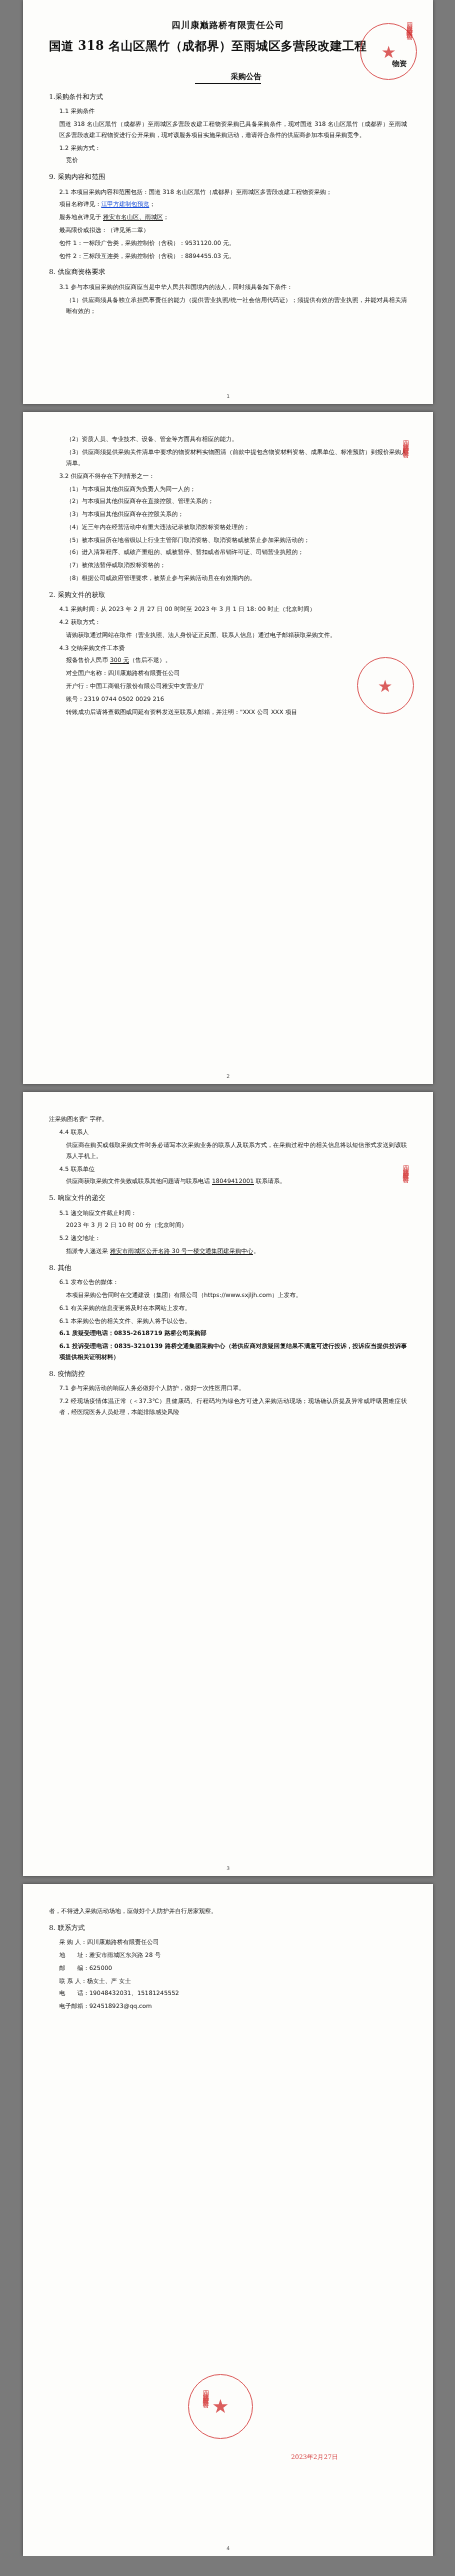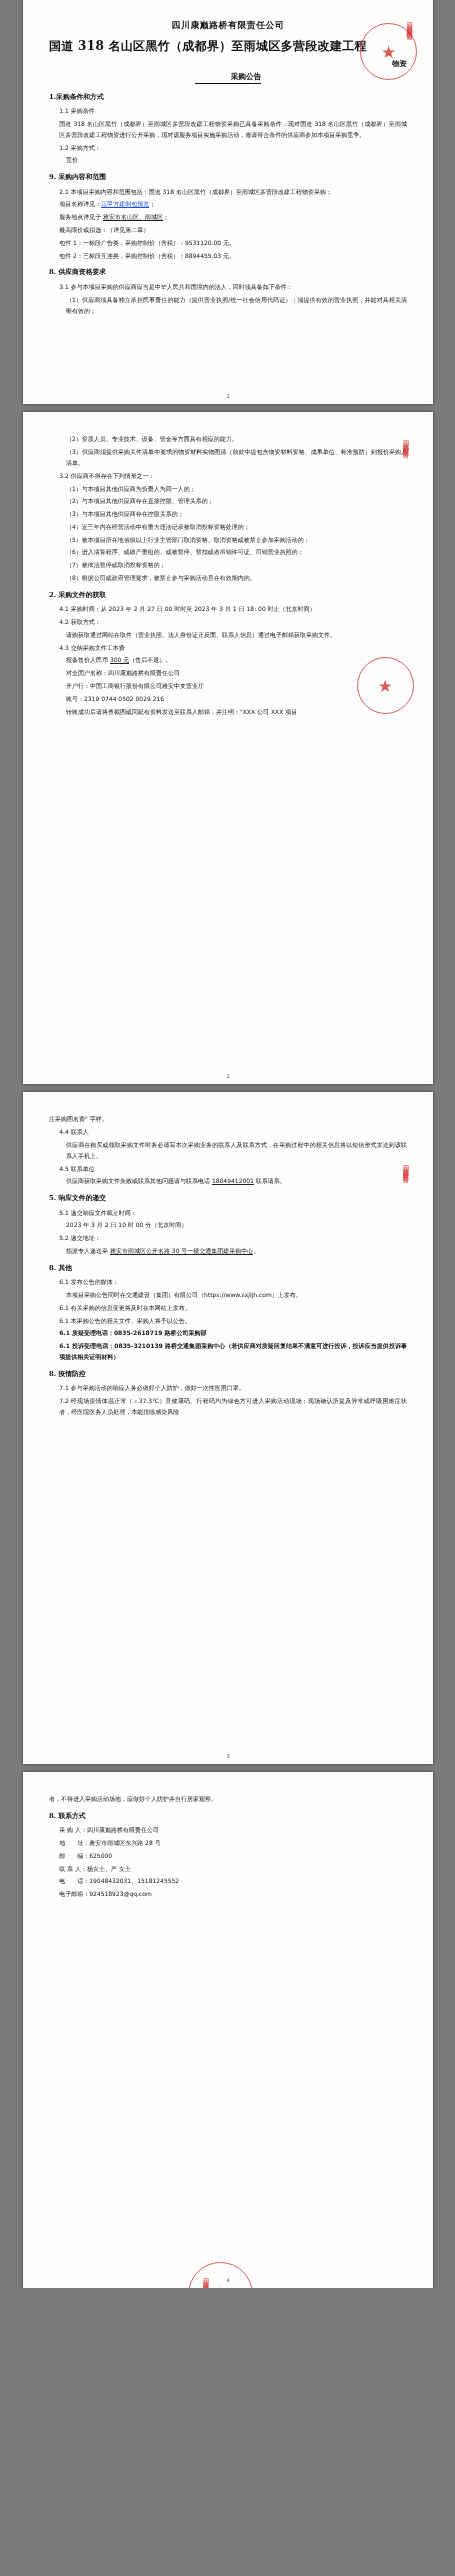--- a/index.html
+++ b/index.html
@@ -11,22 +11,22 @@
     margin:0 auto;
     background:#fdfdfb;
     box-shadow:0 0 3.4px rgba(0,0,0,.45);
     padding:19.4px 26px 15px 26px;
     box-sizing:border-box;
     overflow:hidden;
   }
   .page + .page{margin-top:8px;}
   .p1{height:404px;}
   .p2{height:672px;}
-  .p3{height:672px;}
-  .p4{height:516px;}
+  .p3{height:784px;}
+  .p4{height:672px;}
 
   .title-main{
     text-align:center;
     font-family:"DejaVu Serif","Liberation Serif",serif;
     font-weight:bold;
     font-size:8.8px;
     letter-spacing:0.6px;
     margin:1.1px 0 5.7px 0;
     color:#111;
   }
@@ -57,21 +57,21 @@
     position:relative;
   }
   .title-notice .ul{
     display:inline-block;
     border-bottom:0.6px solid #111;
     padding-bottom:0.6px;
     padding-left:36px;
   }
   h2.sec{
     font-family:"DejaVu Serif","Liberation Serif",serif;
-    font-weight:bold;
+    font-weight:normal;
     font-size:6.8px;
     margin:6.8px 0 3.4px 0;
     color:#111;
   }
   p.t{
     font-size:6px;
     line-height:1.85;
     margin:1.7px 0;
     color:#141414;
     text-align:justify;

